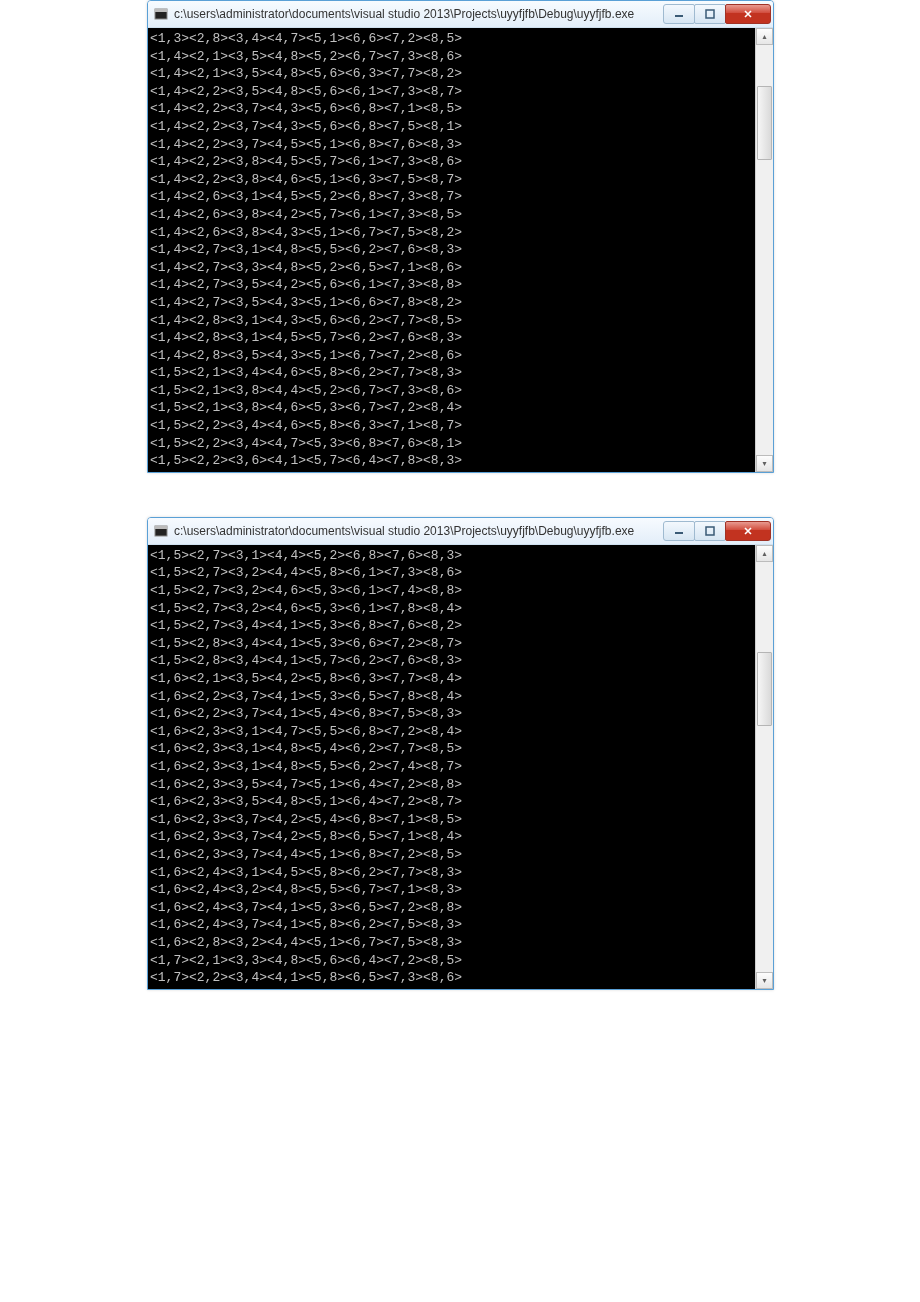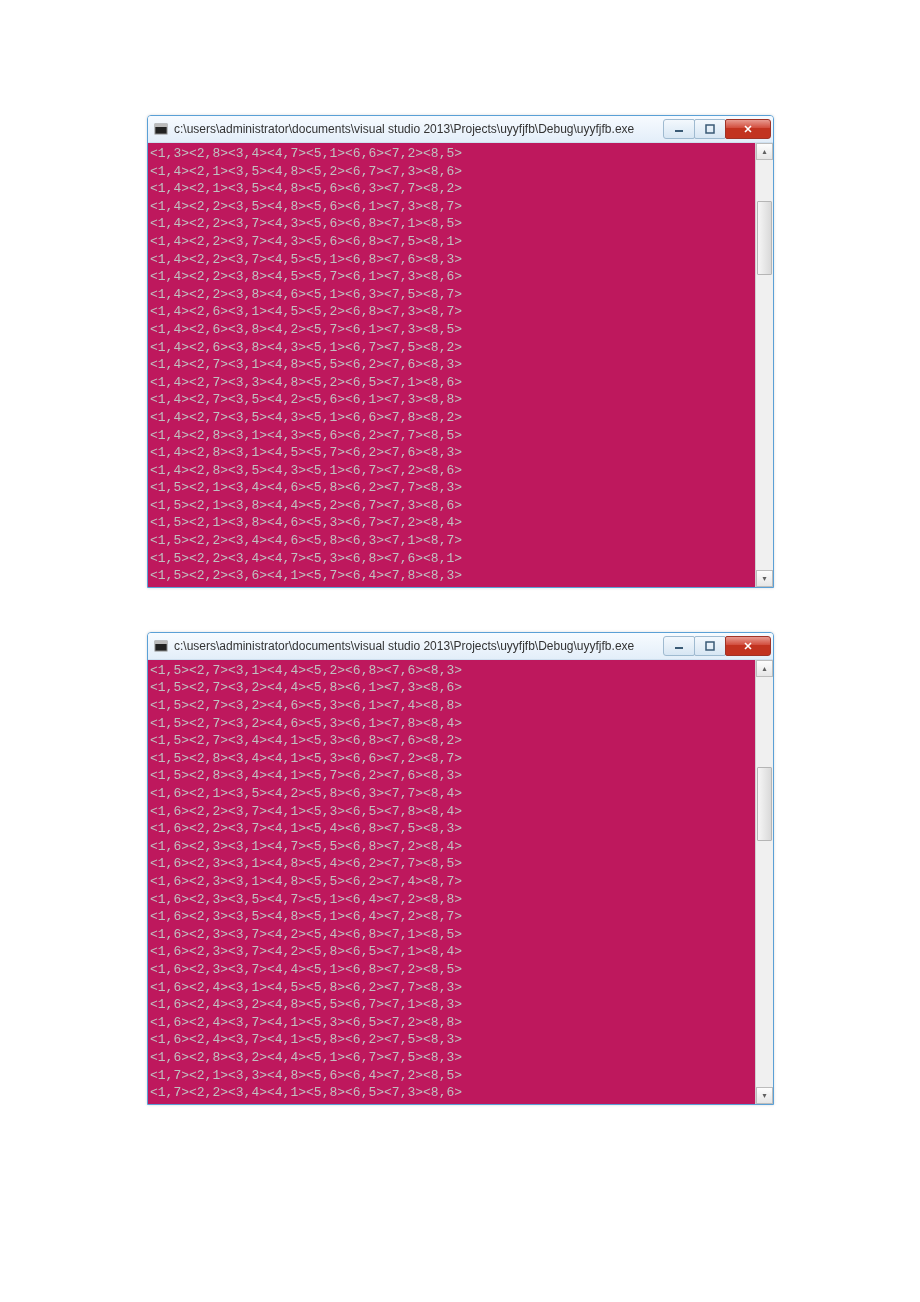--- a/index.html
+++ b/index.html
@@ -4,21 +4,20 @@
 <style>
   body {
     margin: 0;
     padding: 0;
     background: #fff;
     font-family: "Segoe UI", Tahoma, sans-serif;
     font-size: 12px;
   }
   .page {
     width: 920px;
-    padding-top: 115px;
     padding-left: 147px;
     box-sizing: border-box;
   }
   .console-window {
     width: 625px;
     border: 1px solid #5aa0d6;
     border-radius: 4px 4px 0 0;
     background: #eaf3fb;
     box-shadow: 0 0 3px rgba(0,0,0,.15);
     margin-bottom: 44px;
@@ -73,21 +72,21 @@
     background: linear-gradient(#e89a90, #d14b3b 45%, #c23320 46%, #c23320);
     border-color: #a03226;
     color: #fff;
     font-weight: bold;
     border-top-right-radius: 3px;
     border-bottom-right-radius: 3px;
   }
   .win-btn svg { display: block; }
   .console-body {
     display: flex;
-    background: #be185d;
+    background: #000000;
     justify-content: center;
   }
   .console-content {
     flex: 1;
     padding: 2px 4px 2px 2px;
     color: #c0c0c0;
     font-family: "SimSun", "NSimSun", "Courier New", monospace;
     font-size: 13px;
     line-height: 17.6px;
     white-space: pre;

